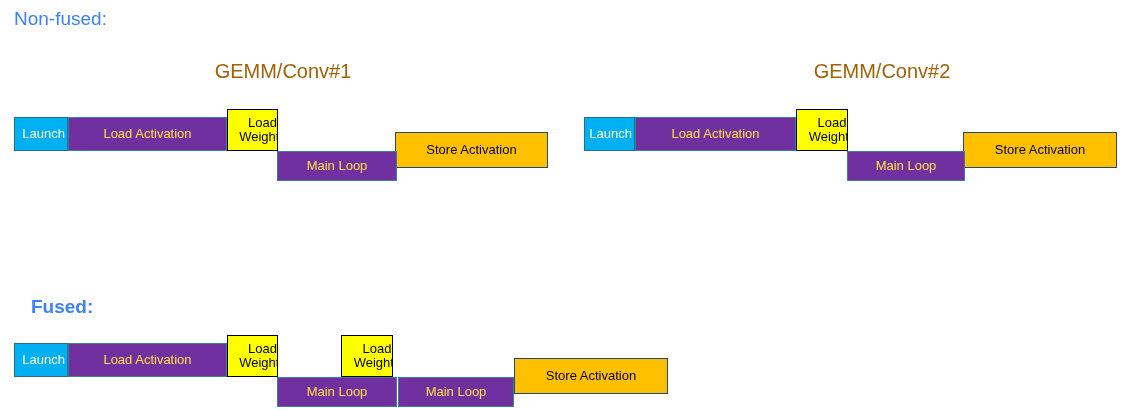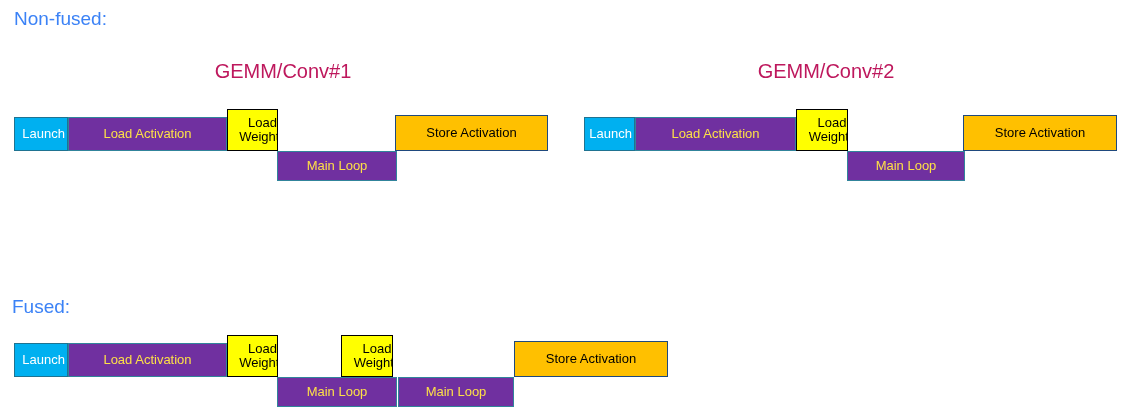--- a/index.html
+++ b/index.html
@@ -17,21 +17,21 @@
   .section-label {
     position: absolute;
     font-size: 19px;
     color: #3b82f6;
     white-space: nowrap;
     letter-spacing: 0px;
   }
   .group-title {
     position: absolute;
     font-size: 20px;
-    color: #be185d;
+    color: #a16207;
     white-space: nowrap;
     text-align: left;
     transform: translateX(-50%);
   }
   .bar {
     position: absolute;
     box-sizing: border-box;
     display: flex;
     align-items: center;
     justify-content: center;
@@ -58,34 +58,35 @@
     color: #000000;
     font-size: 13px;
     border-color: #000000;
     padding-left: 20px;
   }
   .bar.orange {
     background: #FFC000;
     color: #000000;
     font-size: 13px;
     border-color: #1F497D;
+    margin-top: 17px;
   }
   .bar span {
     display: block;
     padding: 0 2px;
   }
 </style>
 </head>
 <body>
 
 <div class="section-label" style="left:14px; top:8px;">Non-fused:</div>
 
 <div class="group-title" style="left:283px; top:60px;">GEMM/Conv#1</div>
 
-<div class="group-title" style="left:826px; top:60px;">GEMM/Conv#2</div>
+<div class="group-title" style="left:882px; top:60px;">GEMM/Conv#2</div>
 
 <div class="bar launch" style="left:14px; top:117px; width:54px; height:34px;">
   <span>Launch</span>
 </div>
 <div class="bar purple" style="left:68px; top:117px; width:159px; height:34px;">
   <span>Load Activation</span>
 </div>
 <div class="bar yellow" style="left:227px; top:109px; width:51px; height:42px;">
   <span>Load Weights</span>
 </div>
@@ -107,21 +108,21 @@
   <span>Load Weights</span>
 </div>
 <div class="bar orange" style="left:963px; top:115px; width:154px; height:36px;">
   <span>Store Activation</span>
 </div>
 
 <div class="bar purple" style="left:847px; top:151px; width:118px; height:30px;">
   <span>Main Loop</span>
 </div>
 
-<div class="section-label" style="left:12px; top:296px;">Fused:</div>
+<div class="section-label" style="left:31px; top:296px;font-weight:bold;">Fused:</div>
 
 <div class="bar launch" style="left:14px; top:343px; width:54px; height:34px;">
   <span>Launch</span>
 </div>
 <div class="bar purple" style="left:68px; top:343px; width:159px; height:34px;">
   <span>Load Activation</span>
 </div>
 <div class="bar yellow" style="left:227px; top:335px; width:51px; height:42px;">
   <span>Load Weights</span>
 </div>

